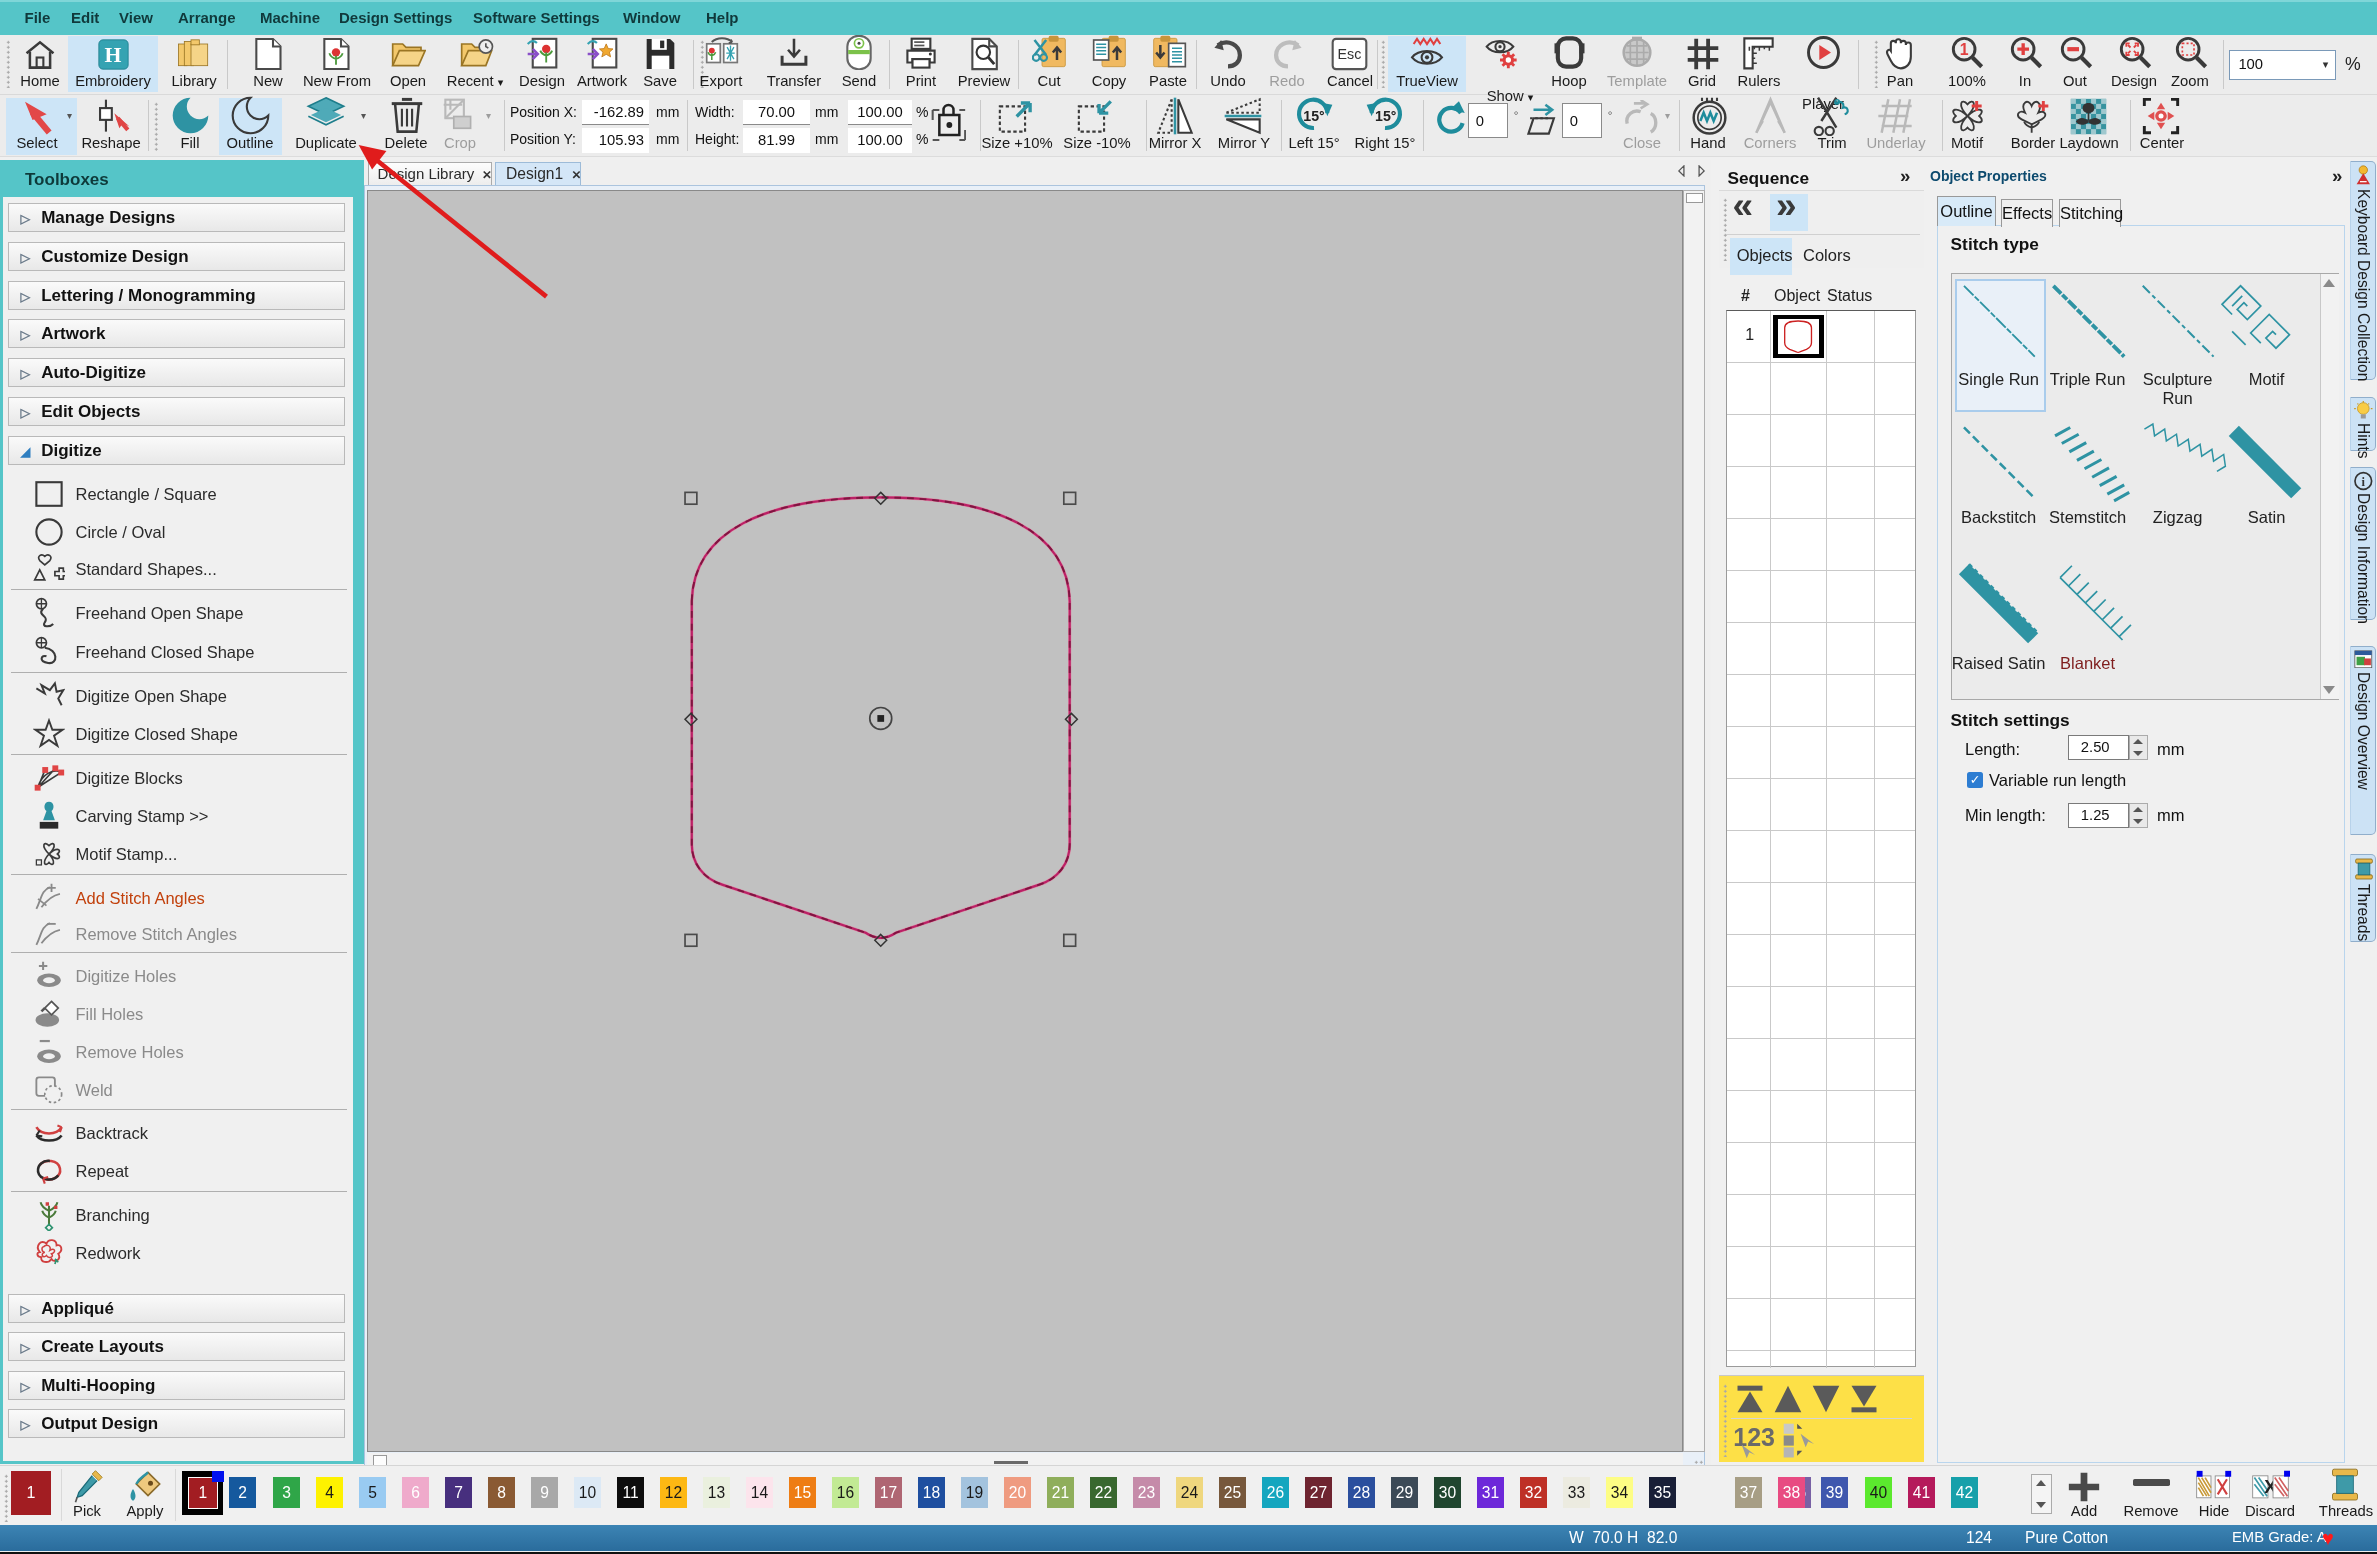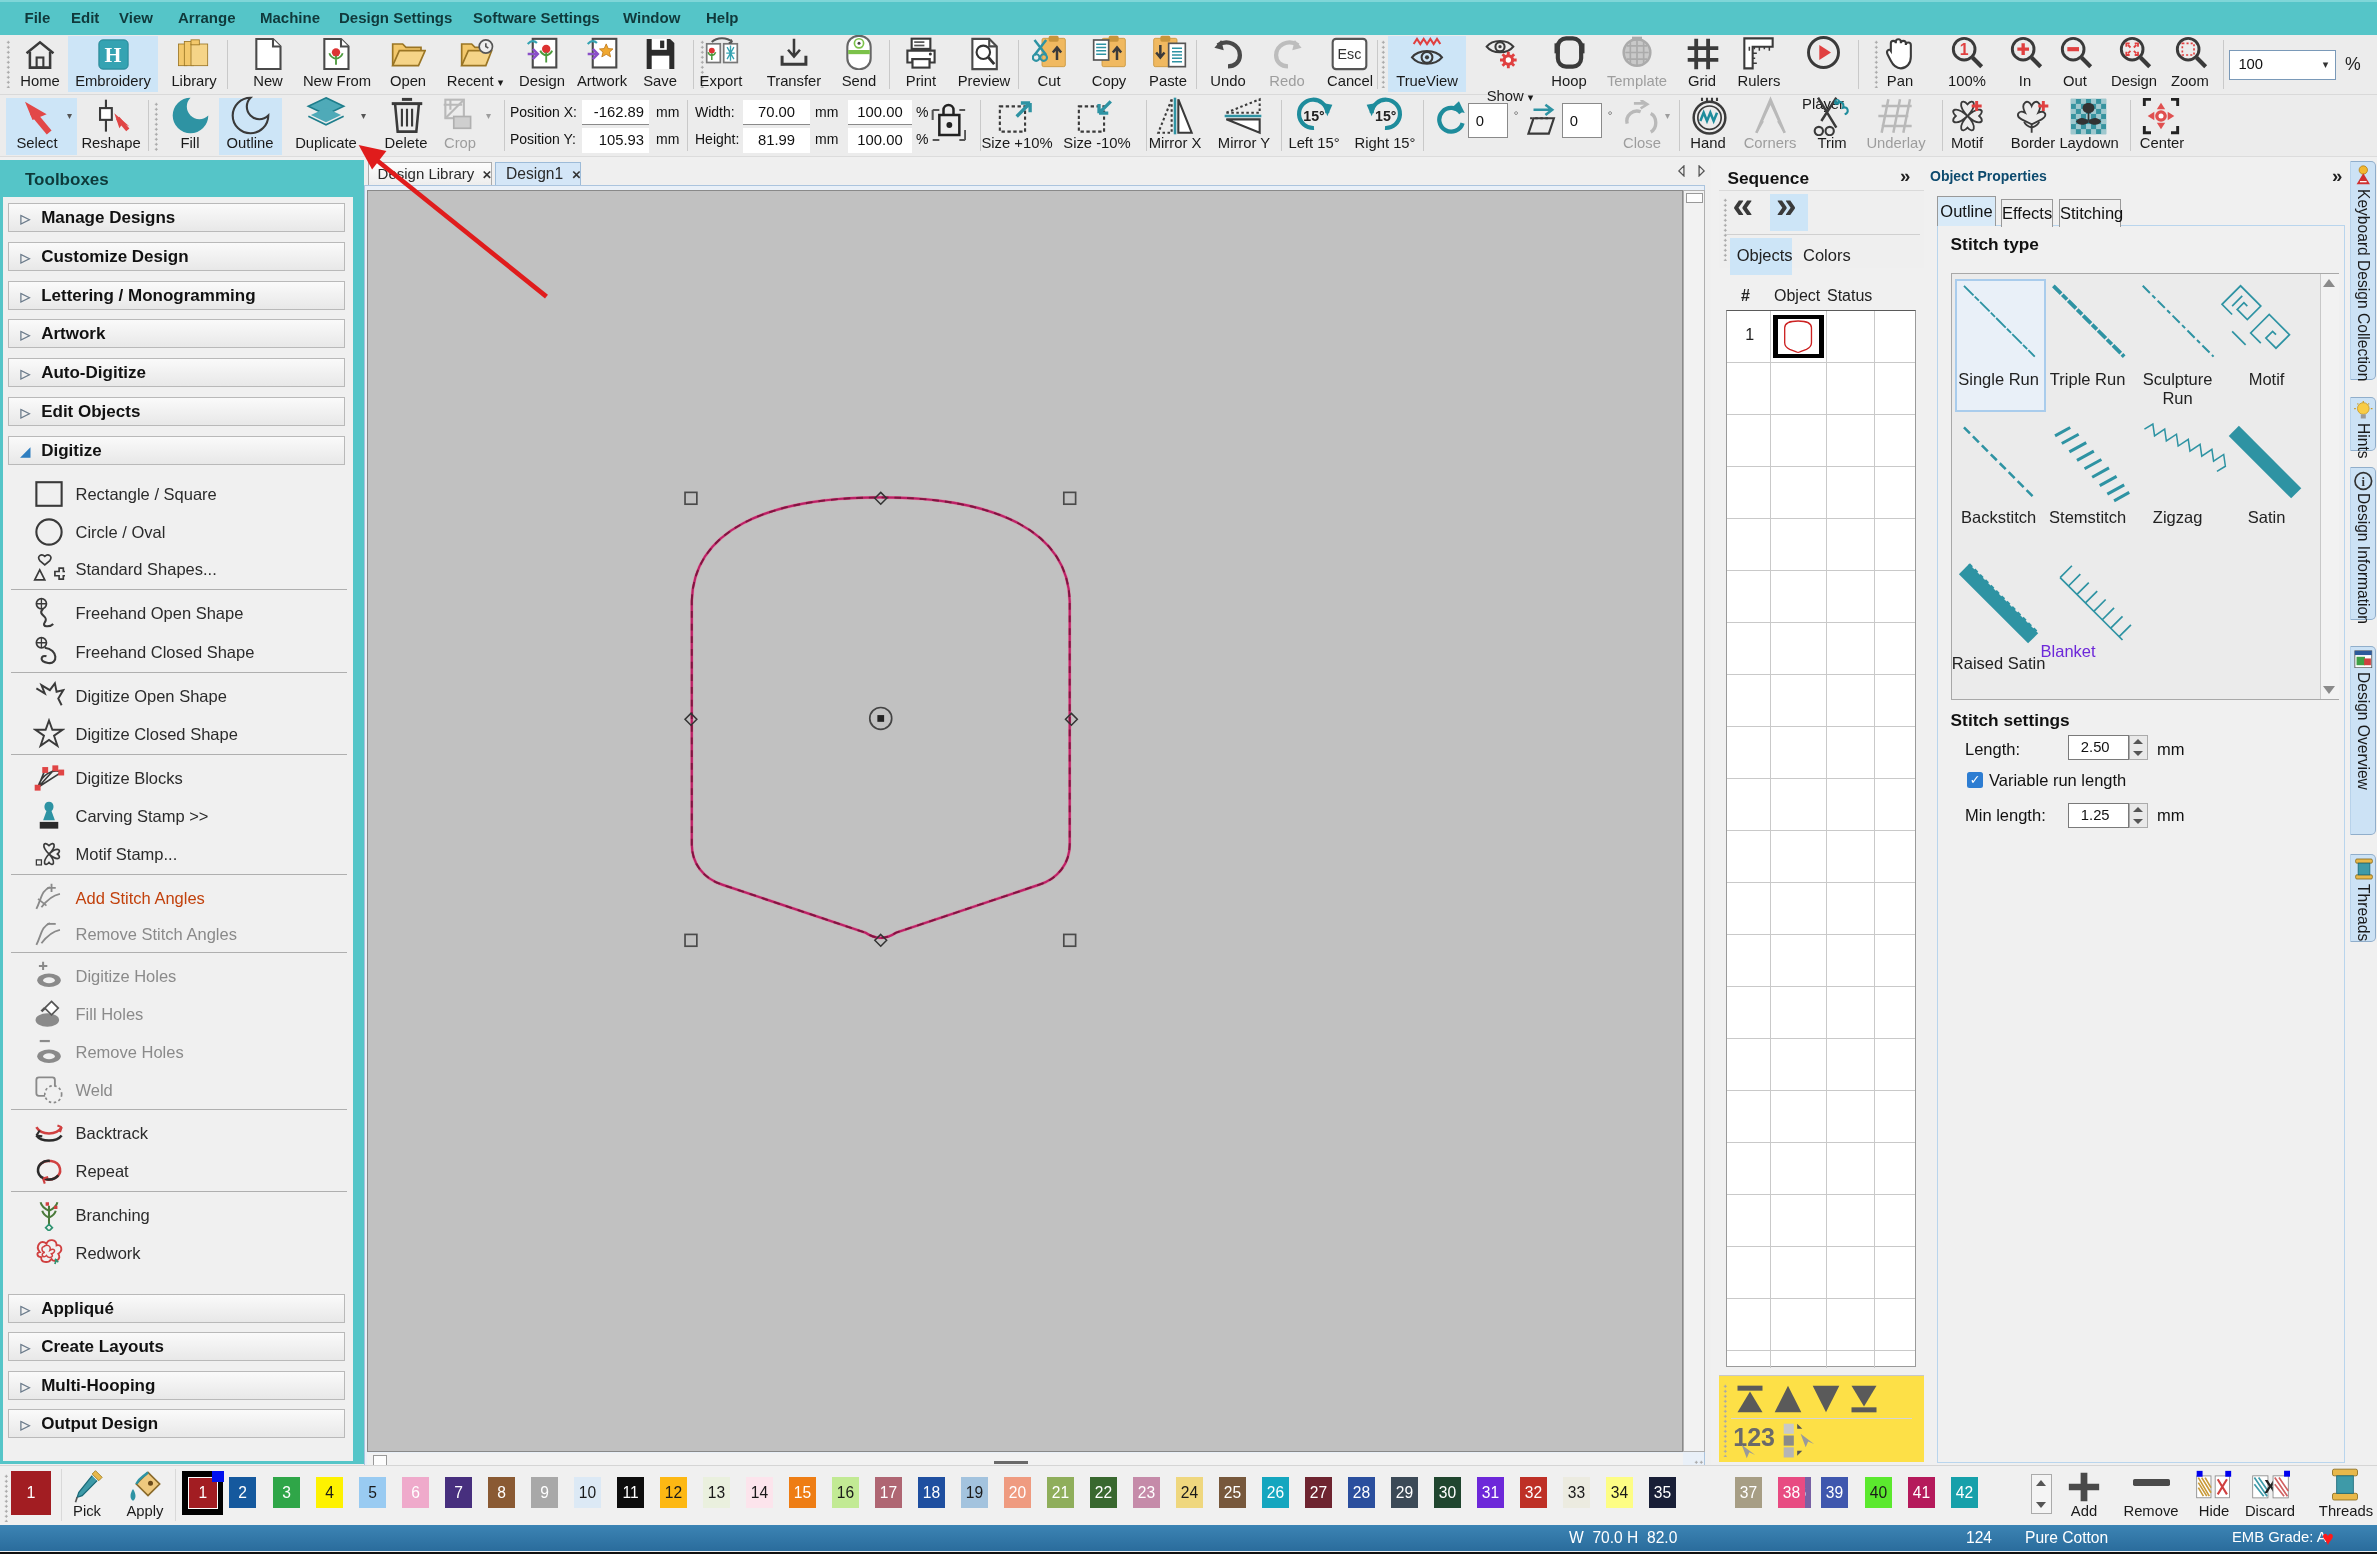--- a/index.html
+++ b/index.html
@@ -830,21 +830,21 @@
   </svg>
   <div class="ab" style="left:0px;top:96px;width:94px;font-size:16.5px;color:#222;text-align:center;">Single Run</div>
   <div class="ab" style="left:89px;top:96px;width:94px;font-size:16.5px;color:#222;text-align:center;">Triple Run</div>
   <div class="ab" style="left:179px;top:96px;width:94px;font-size:16.5px;color:#222;text-align:center;">Sculpture<br>Run</div>
   <div class="ab" style="left:268px;top:96px;width:94px;font-size:16.5px;color:#222;text-align:center;">Motif</div>
   <div class="ab" style="left:0px;top:234px;width:94px;font-size:16.5px;color:#222;text-align:center;">Backstitch</div>
   <div class="ab" style="left:89px;top:234px;width:94px;font-size:16.5px;color:#222;text-align:center;">Stemstitch</div>
   <div class="ab" style="left:179px;top:234px;width:94px;font-size:16.5px;color:#222;text-align:center;">Zigzag</div>
   <div class="ab" style="left:268px;top:234px;width:94px;font-size:16.5px;color:#222;text-align:center;">Satin</div>
   <div class="ab" style="left:0px;top:380px;width:94px;font-size:16.5px;color:#222;text-align:center;">Raised Satin</div>
-  <div class="ab" style="left:89px;top:368px;width:94px;font-size:16.5px;color:#6d28d9;text-align:left;">Blanket</div>
+  <div class="ab" style="left:89px;top:380px;width:94px;font-size:16.5px;color:#7f1d1d;text-align:center;">Blanket</div>
 </div>
 <div class="ab bold" style="left:23.6px;top:550px;font-size:17.3px;color:#111;">Stitch settings</div>
 <div class="ab" style="left:38px;top:580px;font-size:16.5px;color:#111;">Length:</div>
 <div class="field" style="left:141px;top:575px;width:61px;height:25px;text-align:left;padding-left:11.8px;line-height:23.6px;border:0.8px solid #7a7a7a;">2.50</div>
 <div class="ab" style="left:202px;top:575px;width:18.6px;height:25px;background:#E9E9E9;border:0.8px solid #ABABAB;">
  <div style="position:absolute;left:3.4px;top:3.4px;width:0;height:0;border-left:5px solid transparent;border-right:5px solid transparent;border-bottom:5.9px solid #555;"></div>
  <div style="position:absolute;left:3.4px;bottom:3.4px;width:0;height:0;border-left:5px solid transparent;border-right:5px solid transparent;border-top:5.9px solid #555;"></div>
 </div>
 <div class="ab" style="left:230px;top:580px;font-size:16.5px;color:#111;">mm</div>
 <div class="ab" style="left:40px;top:612px;width:16px;height:16px;background:#2D7DD2;border-radius:2.5px;color:#fff;font-size:12.7px;text-align:center;line-height:16px;">✓</div>

